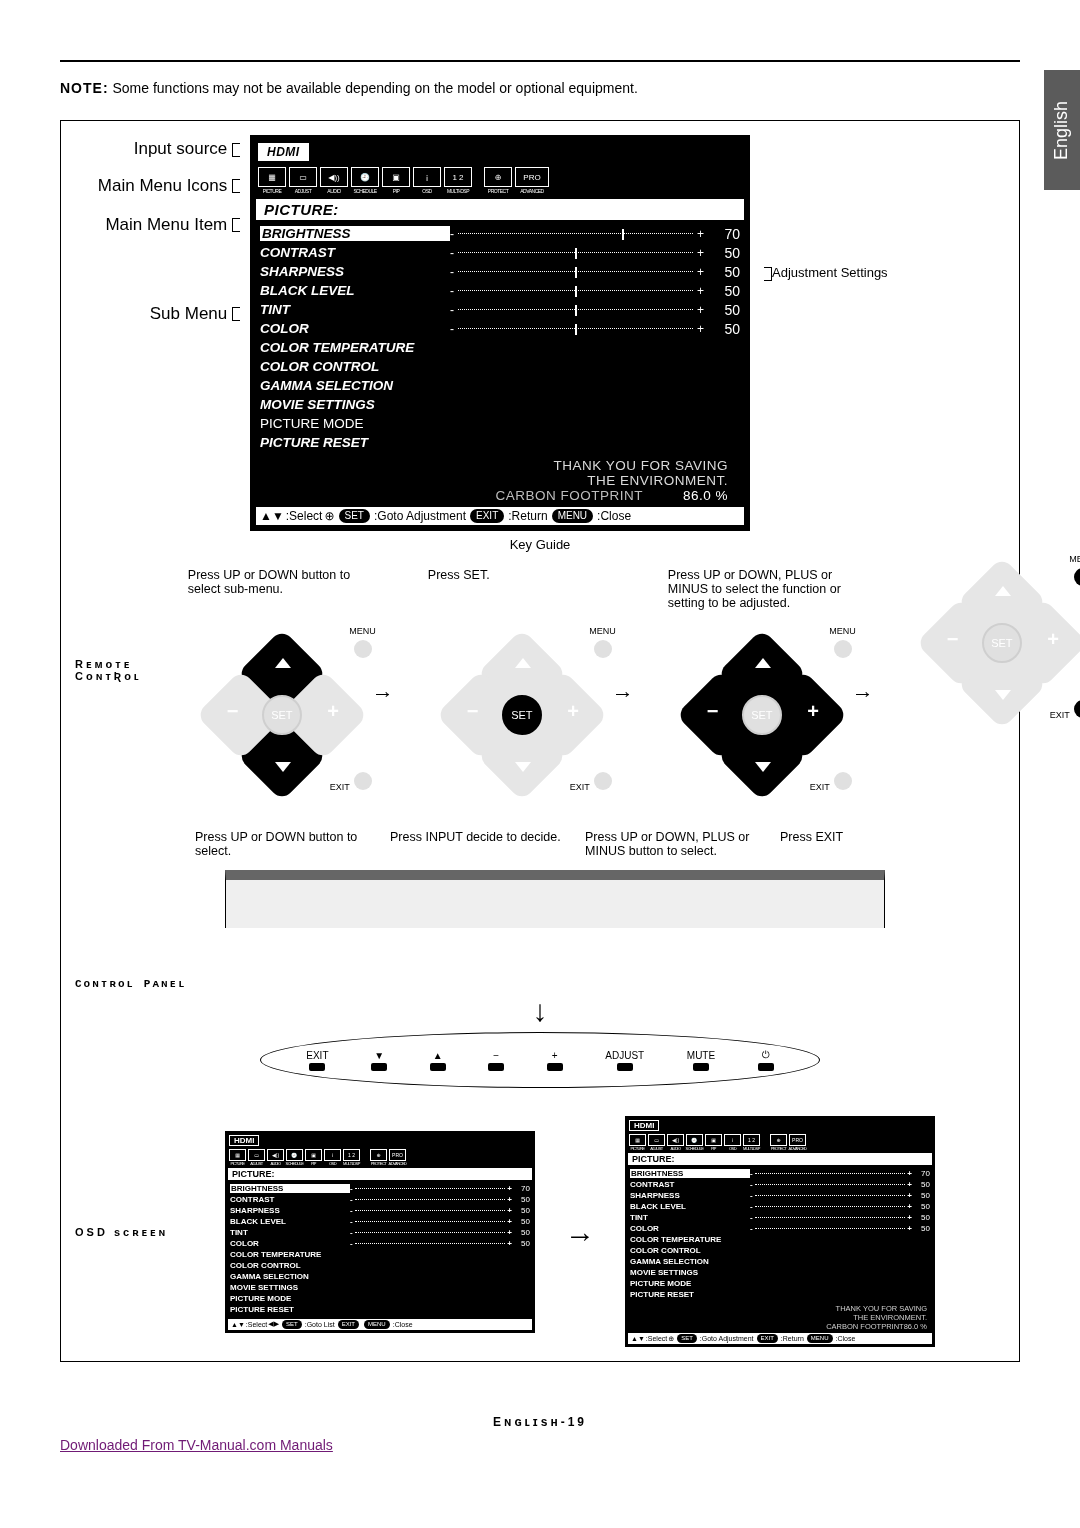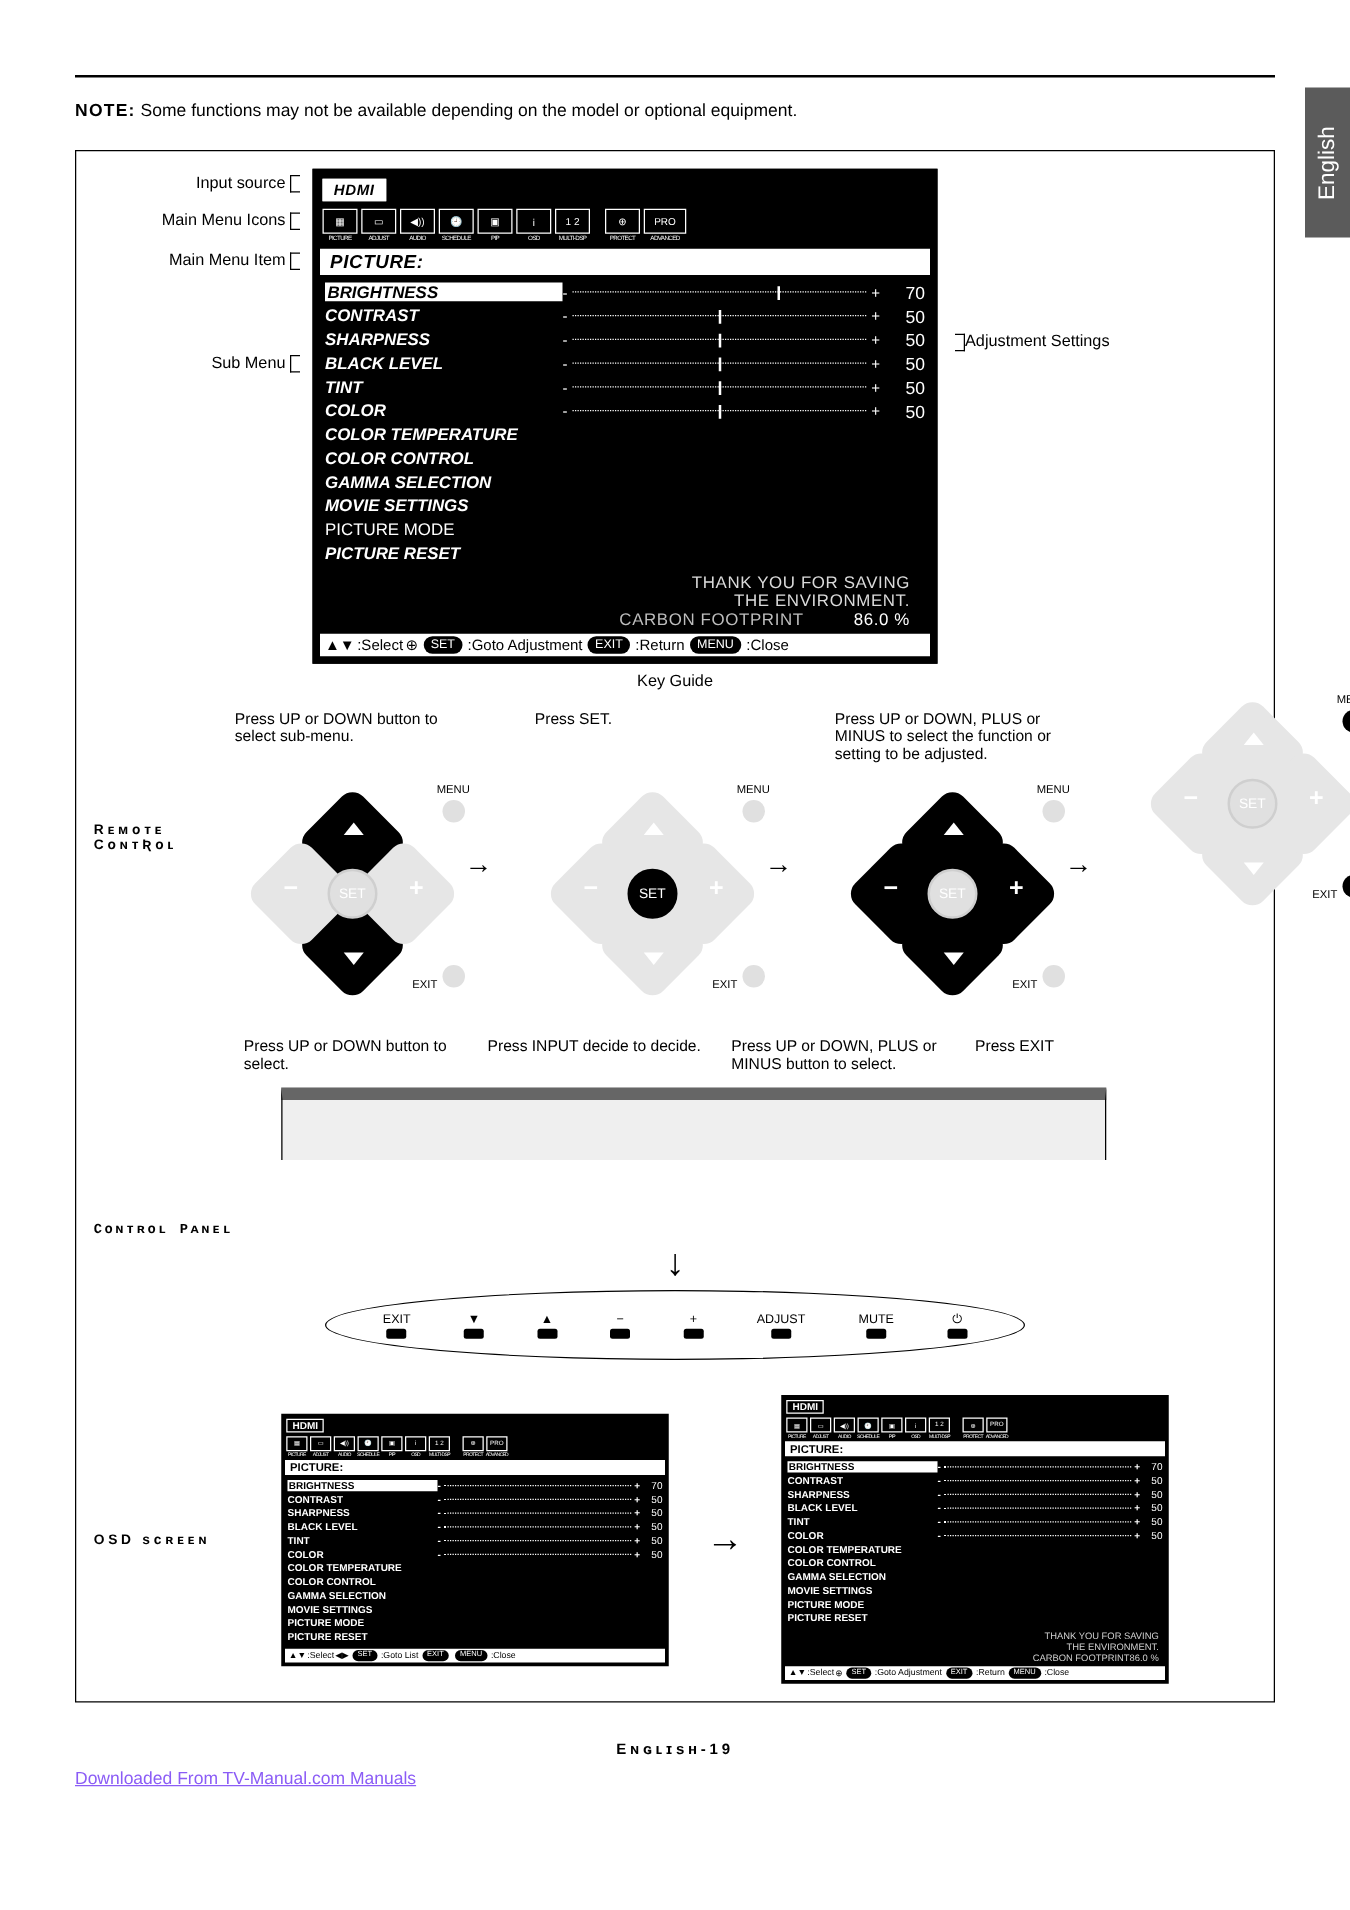--- a/index.html
+++ b/index.html
@@ -7,21 +7,21 @@
   .page { padding: 60px 60px 40px 60px; }
   .lang-tab { position:absolute; top:70px; right:0; width:36px; height:120px; background:#5b5b5b; color:#fff; display:flex; align-items:center; justify-content:center; }
   .lang-tab span { transform: rotate(-90deg); font-size:18px; }
   h1.title { font-size:28px; font-weight:bold; letter-spacing:1px; margin-bottom:8px; }
   .title-rule { border:none; border-top:2px solid #000; margin-bottom:18px; }
   .note-line { font-size:14px; margin-bottom:24px; }
   .note-line .nlabel { font-weight:bold; letter-spacing:1px; }
   .outer-box { border:1.5px solid #000; padding:14px; }
 
   .top-row { display:flex; align-items:flex-start; }
-  .left-labels { width:175px; font-size:13px; line-height:1.7; text-align:right; padding-right:6px; }
+  .left-labels { width:175px; font-size:17px; line-height:1.7; text-align:right; padding-right:6px; }
   .left-labels div { white-space:nowrap; }
   .left-labels .row1 { margin-top:0; }
   .left-labels .row2 { margin-top:8px; }
   .left-labels .row3 { margin-top:10px; }
   .left-labels .gap { height:40px; }
   .left-labels .row4 { margin-top:20px; }
 
   .osd-big { width:500px; background:#000; color:#fff; border:2px solid #000; font-family:Arial,Helvetica,sans-serif; }
   .osd-big .hdmi-tag { display:inline-block; border:1.5px solid #fff; background:#fff; color:#000; font-weight:bold; font-size:12px; padding:1px 8px; margin:6px 0 4px 6px; font-style:italic; letter-spacing:0.5px; }
   .osd-big .mainicons { display:flex; gap:3px; padding:2px 6px 4px 6px; flex-wrap:nowrap; }
@@ -101,22 +101,22 @@
   .osd-small .items .row .lbl { flex:0 0 120px;}
   .osd-small .items .row.sel .lbl { background:#fff; color:#000; padding:0 1px;}
   .osd-small .items .row .slider { flex:1; display:flex; align-items:center;}
   .osd-small .items .row .slider .bar { flex:1; border-top:1px dotted #fff; margin:0 2px;}
   .osd-small .items .row .val { width:18px; text-align:right; font-weight:normal;}
   .osd-small .eco { text-align:right; padding:0 8px 2px 0; font-size:7.5px; color:#d0d0d0;}
   .osd-small .keyguide { background:#fff; color:#000; font-size:7px; padding:1px 3px; margin:0 3px 3px 3px; display:flex; gap:1px; align-items:center;}
   .osd-small .keyguide .pill { background:#000; color:#fff; border-radius:6px; padding:0 4px; font-size:6px; line-height:9px;}
   .osd-row .arrow-h { font-size:30px; font-weight:bold;}
 
-  .footer { text-align:center; font-size:12px; font-weight:bold; letter-spacing:3px; margin-top:30px;}
-  .dl-link { color:#8b5cf6; font-size:14px; text-decoration:underline; margin-top:8px; display:inline-block;}
+  .footer { text-align:center; font-size:12px; font-weight:bold; letter-spacing:3px; margin-top:53px;}
+  .dl-link { color:#701a75; font-size:14px; text-decoration:underline; margin-top:8px; display:inline-block;}
   .bracket { display:inline-block; border:1px solid #000; border-right:none; width:8px; height:14px; vertical-align:middle; margin-right:4px;}
   .bracket-r { border:1px solid #000; border-left:none; border-right:1px solid #000; margin-left:4px; margin-right:0;}
 </style>
 </head>
 <body>
 
 <div class="lang-tab">
     <span>English</span>
   </div>
 

